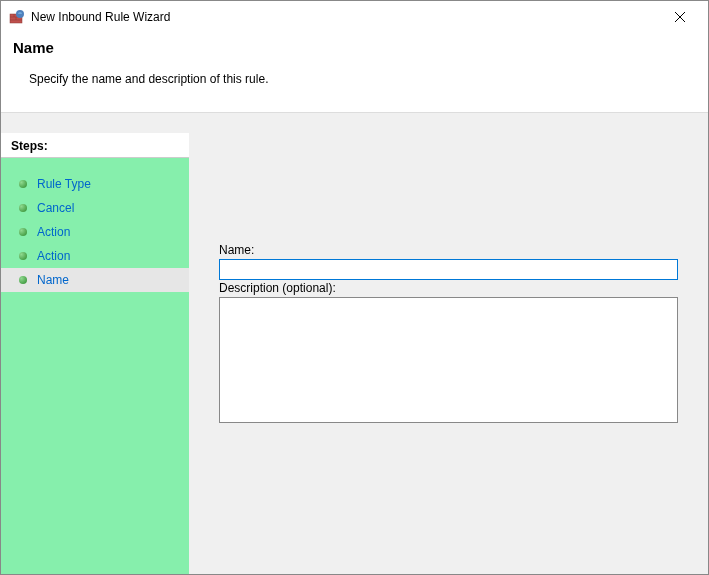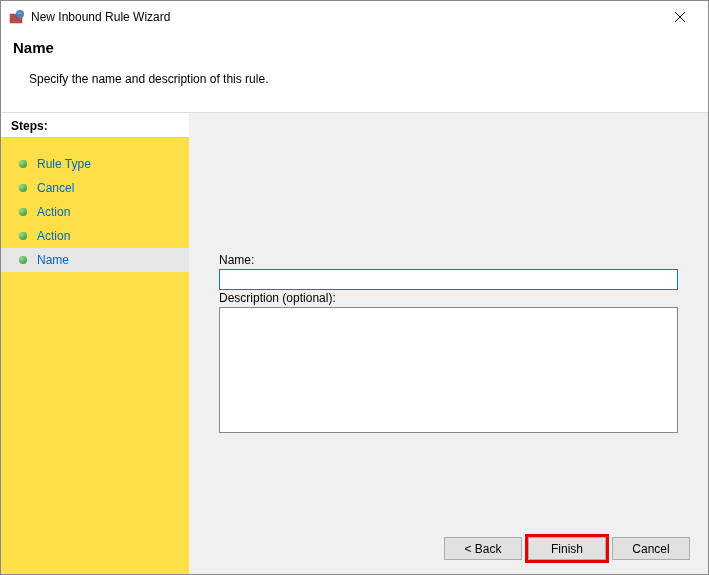--- a/index.html
+++ b/index.html
@@ -41,23 +41,24 @@
   .header p { margin: 16px; font-size: 12px; }
   .body {
     flex: 1;
     display: flex;
     background: #f0f0f0;
     border-top: 1px solid #ddd;
     min-height: 0;
   }
   .sidebar {
     width: 188px;
-    background: #fde047;
+    background: #86efac;
     display: flex;
     flex-direction: column;
+    margin-top: 20px;
   }
   .steps-label {
     font-weight: bold;
     padding: 6px 10px 4px 10px;
     background: #fff;
     border-bottom: 1px solid #ccc;
     font-size: 12px;
   }
   .steps-list { padding-top: 14px; }
   .step {
@@ -78,21 +79,21 @@
     background: radial-gradient(circle at 30% 30%, #8fd98f, #2e8b2e);
     margin-right: 10px;
     flex-shrink: 0;
   }
   .main {
     flex: 1;
     position: relative;
     background: #f0f0f0;
   }
   .form-row { position: absolute; left: 30px; right: 30px; }
-  .lbl { font-size: 12px; color: #000; margin-bottom: 2px; display: block; margin-top: 10px; }
+  .lbl { font-size: 12px; color: #000; margin-bottom: 2px; display: block; }
   .text-input {
     width: 100%;
     height: 21px;
     border: 1px solid #0078d7;
     background: #fff;
     padding: 0 4px;
     font-family: inherit;
     font-size: 12px;
     outline: none;
   }
@@ -189,19 +190,14 @@
   <div class="main">
     <div class="form-row" style="top:130px;">
       <label class="lbl">Name:</label>
       <input class="text-input" type="text" value="" style="">
     </div>
     <div class="form-row" style="top:168px;">
       <label class="lbl">Description (optional):</label>
       <textarea class="textarea" style=""></textarea>
     </div>
 
-    <div class="buttons">
-      <button class="btn">&lt; Back</button>
-      <button class="btn highlight">Finish</button>
-      <button class="btn">Cancel</button>
-    </div>
   </div>
 </div>
 
 </body></html>

